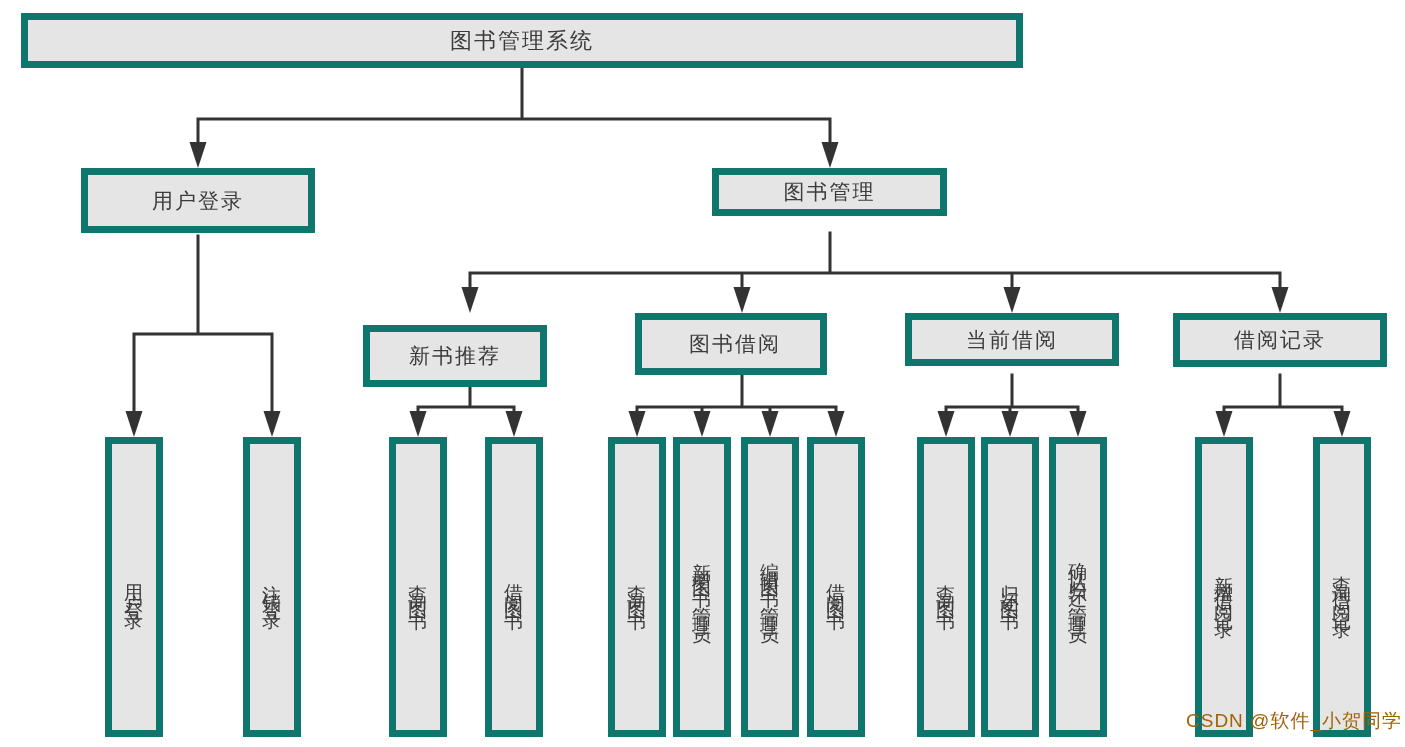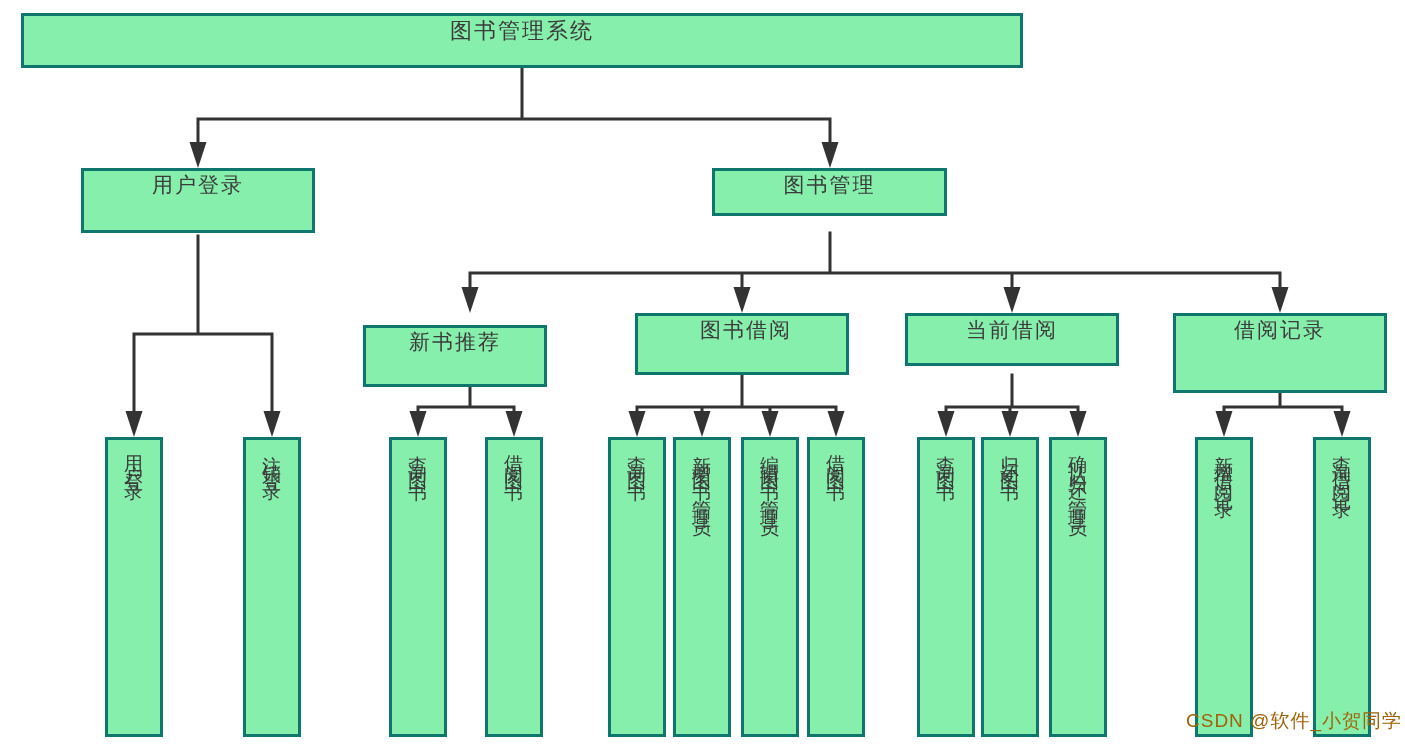--- a/index.html
+++ b/index.html
@@ -7,23 +7,24 @@
     position:relative;
     width:1405px;height:747px;
     background:#ffffff;
     font-family:"Liberation Sans", sans-serif;
     overflow:hidden;
   }
   .connectors{position:absolute;left:0;top:0;}
   .box{
     position:absolute;
     box-sizing:border-box;
-    background:#86efac;
-    border:3px solid #0f766e;
+    background:#e5e5e5;
+    border:7px solid #0f766e;
     display:flex;
+    align-items:center;
     justify-content:center;
     color:#3b3b3b;
   }
   .box.h span{
     font-size:21px;
     letter-spacing:2px;
     white-space:nowrap;
   }
   .box.root span{font-size:22px;}
   .box.v{width:58px;height:300px;}
@@ -89,27 +90,27 @@
   <div class="box h" style="left:81px;top:168px;width:234px;height:65px;">
     <span>用户登录</span>
   </div>
   <div class="box h" style="left:712px;top:168px;width:235px;height:48px;">
     <span>图书管理</span>
   </div>
 
   <div class="box h" style="left:363px;top:325px;width:184px;height:62px;">
     <span>新书推荐</span>
   </div>
-  <div class="box h" style="left:635px;top:313px;width:214px;height:62px;padding-left:8px;">
+  <div class="box h" style="left:635px;top:313px;width:192px;height:62px;padding-left:8px;">
     <span>图书借阅</span>
   </div>
   <div class="box h" style="left:905px;top:313px;width:214px;height:53px;">
     <span>当前借阅</span>
   </div>
-  <div class="box h" style="left:1173px;top:313px;width:214px;height:80px;">
+  <div class="box h" style="left:1173px;top:313px;width:214px;height:54px;">
     <span>借阅记录</span>
   </div>
 
   <div class="box v" style="left:105px;top:437px;">
     <span>用户登录</span>
   </div>
   <div class="box v" style="left:243px;top:437px;">
     <span>注销登录</span>
   </div>
 

